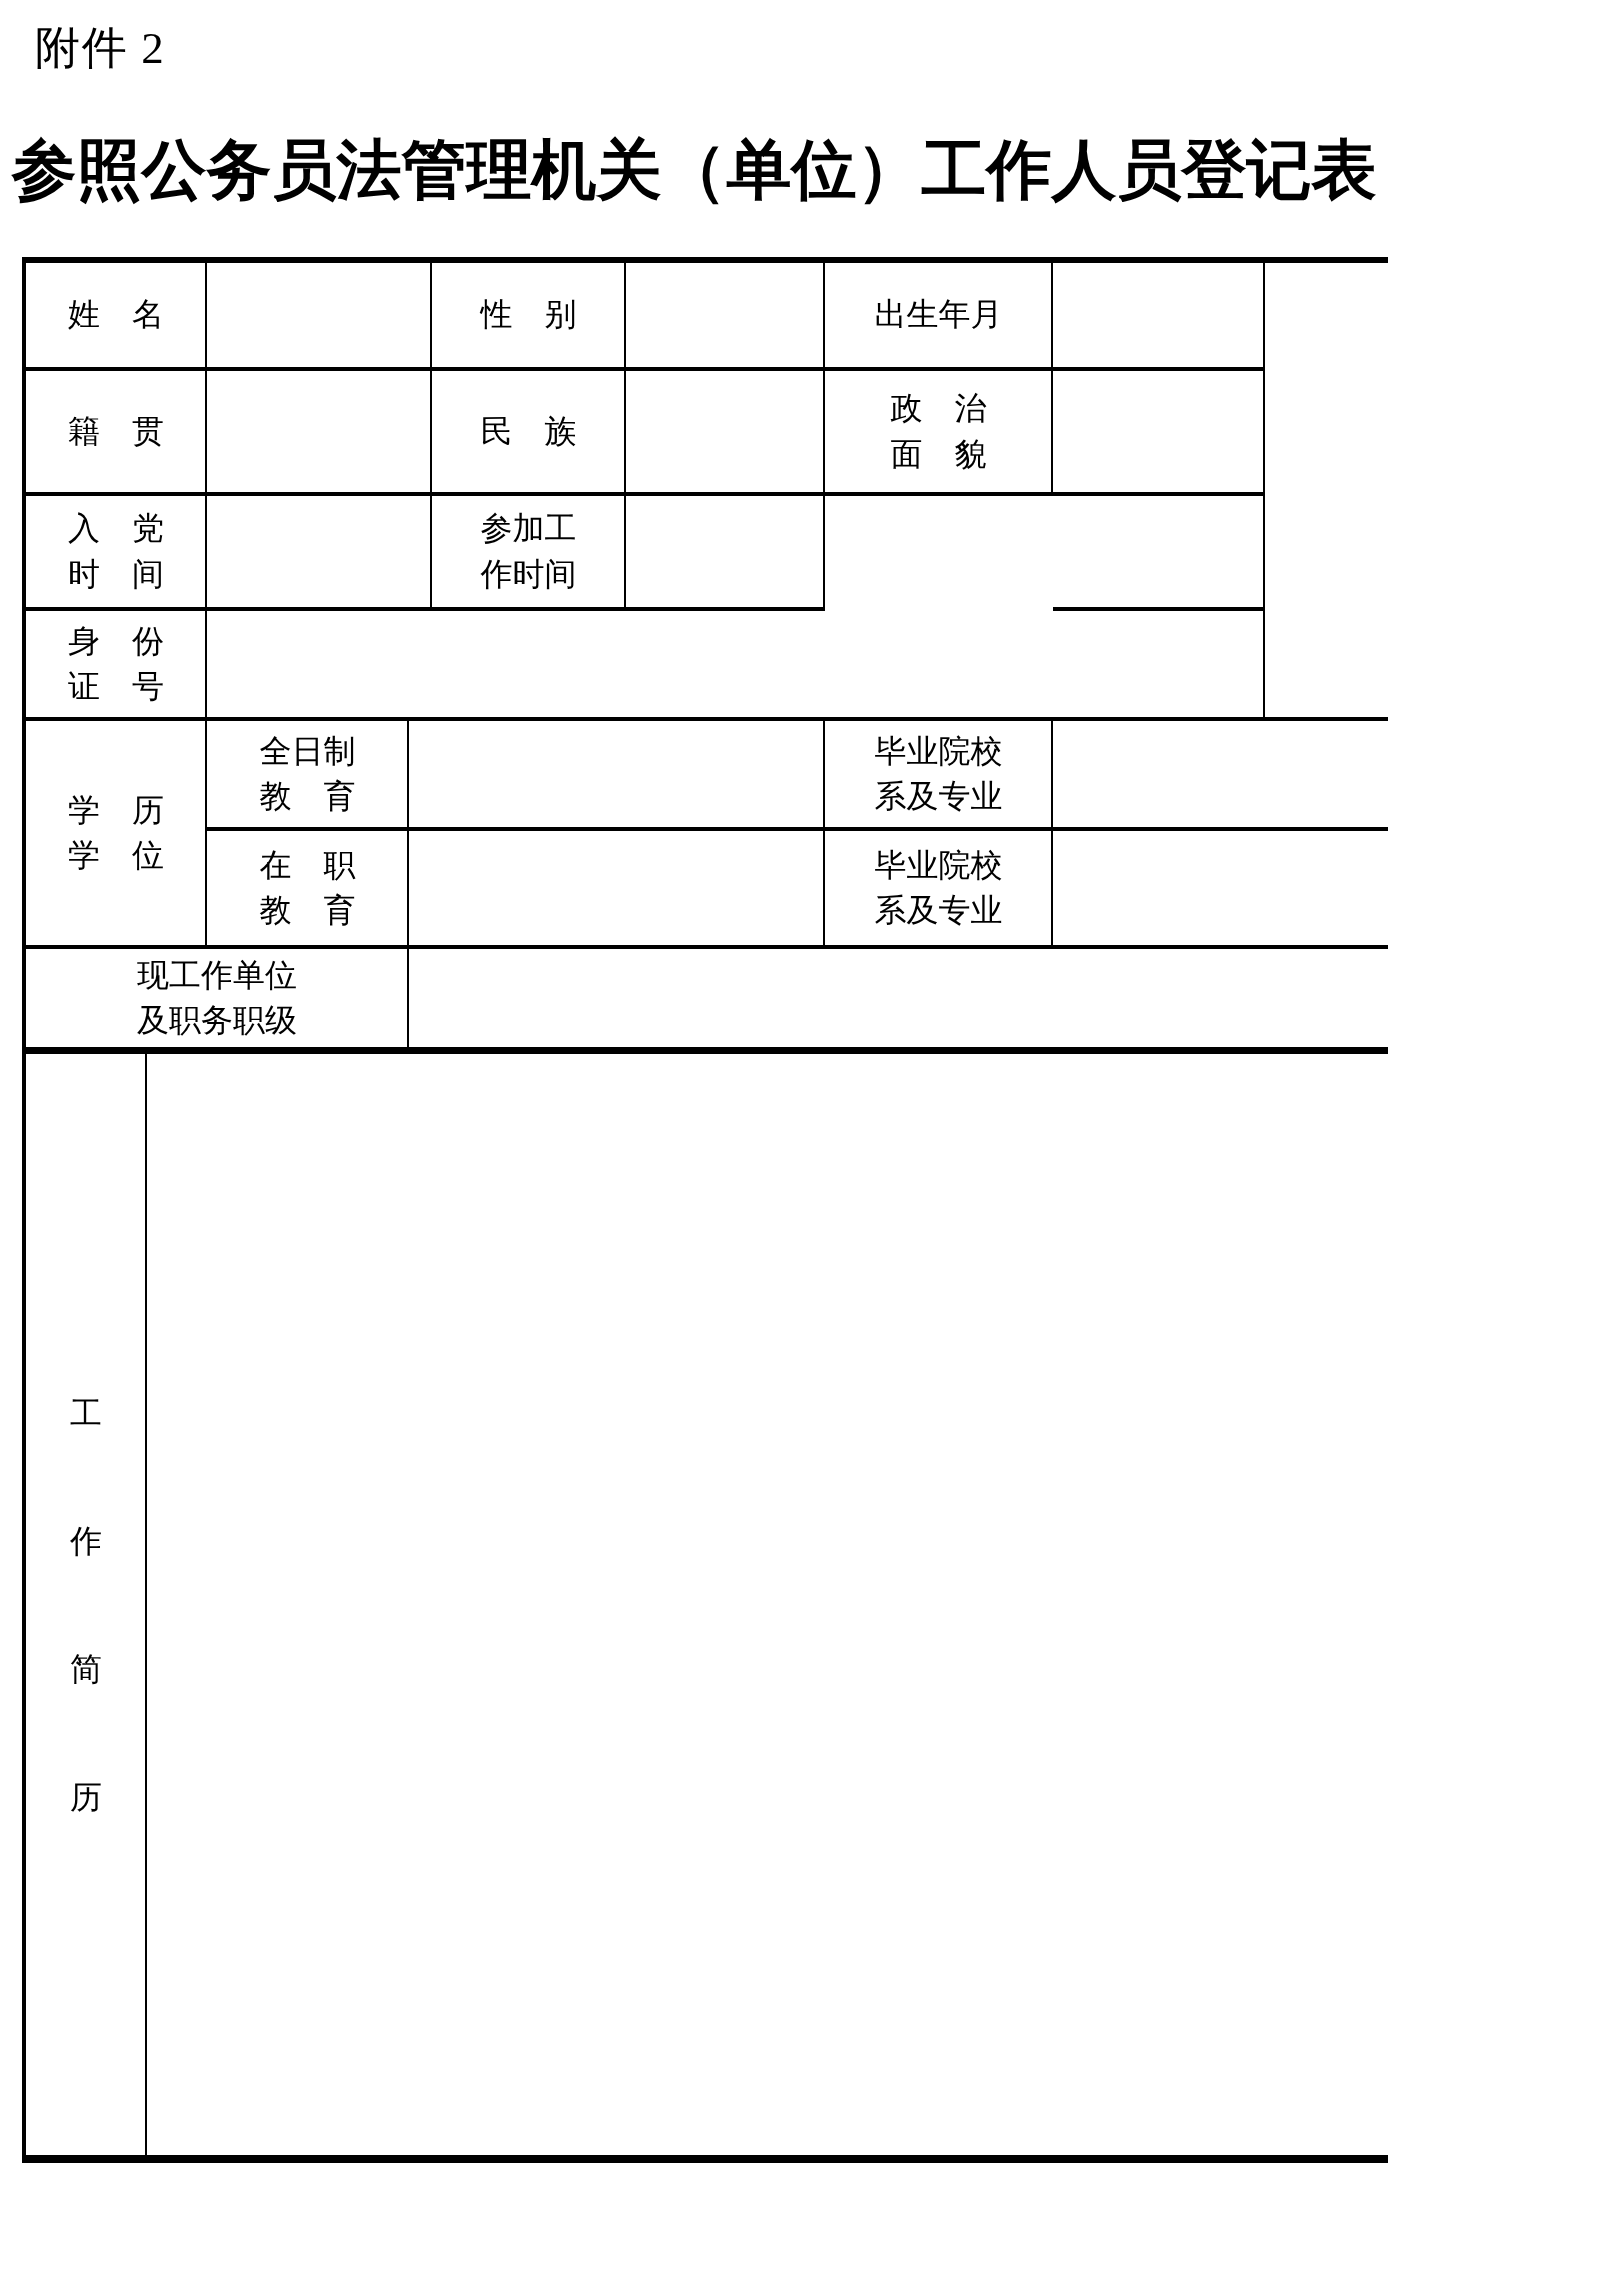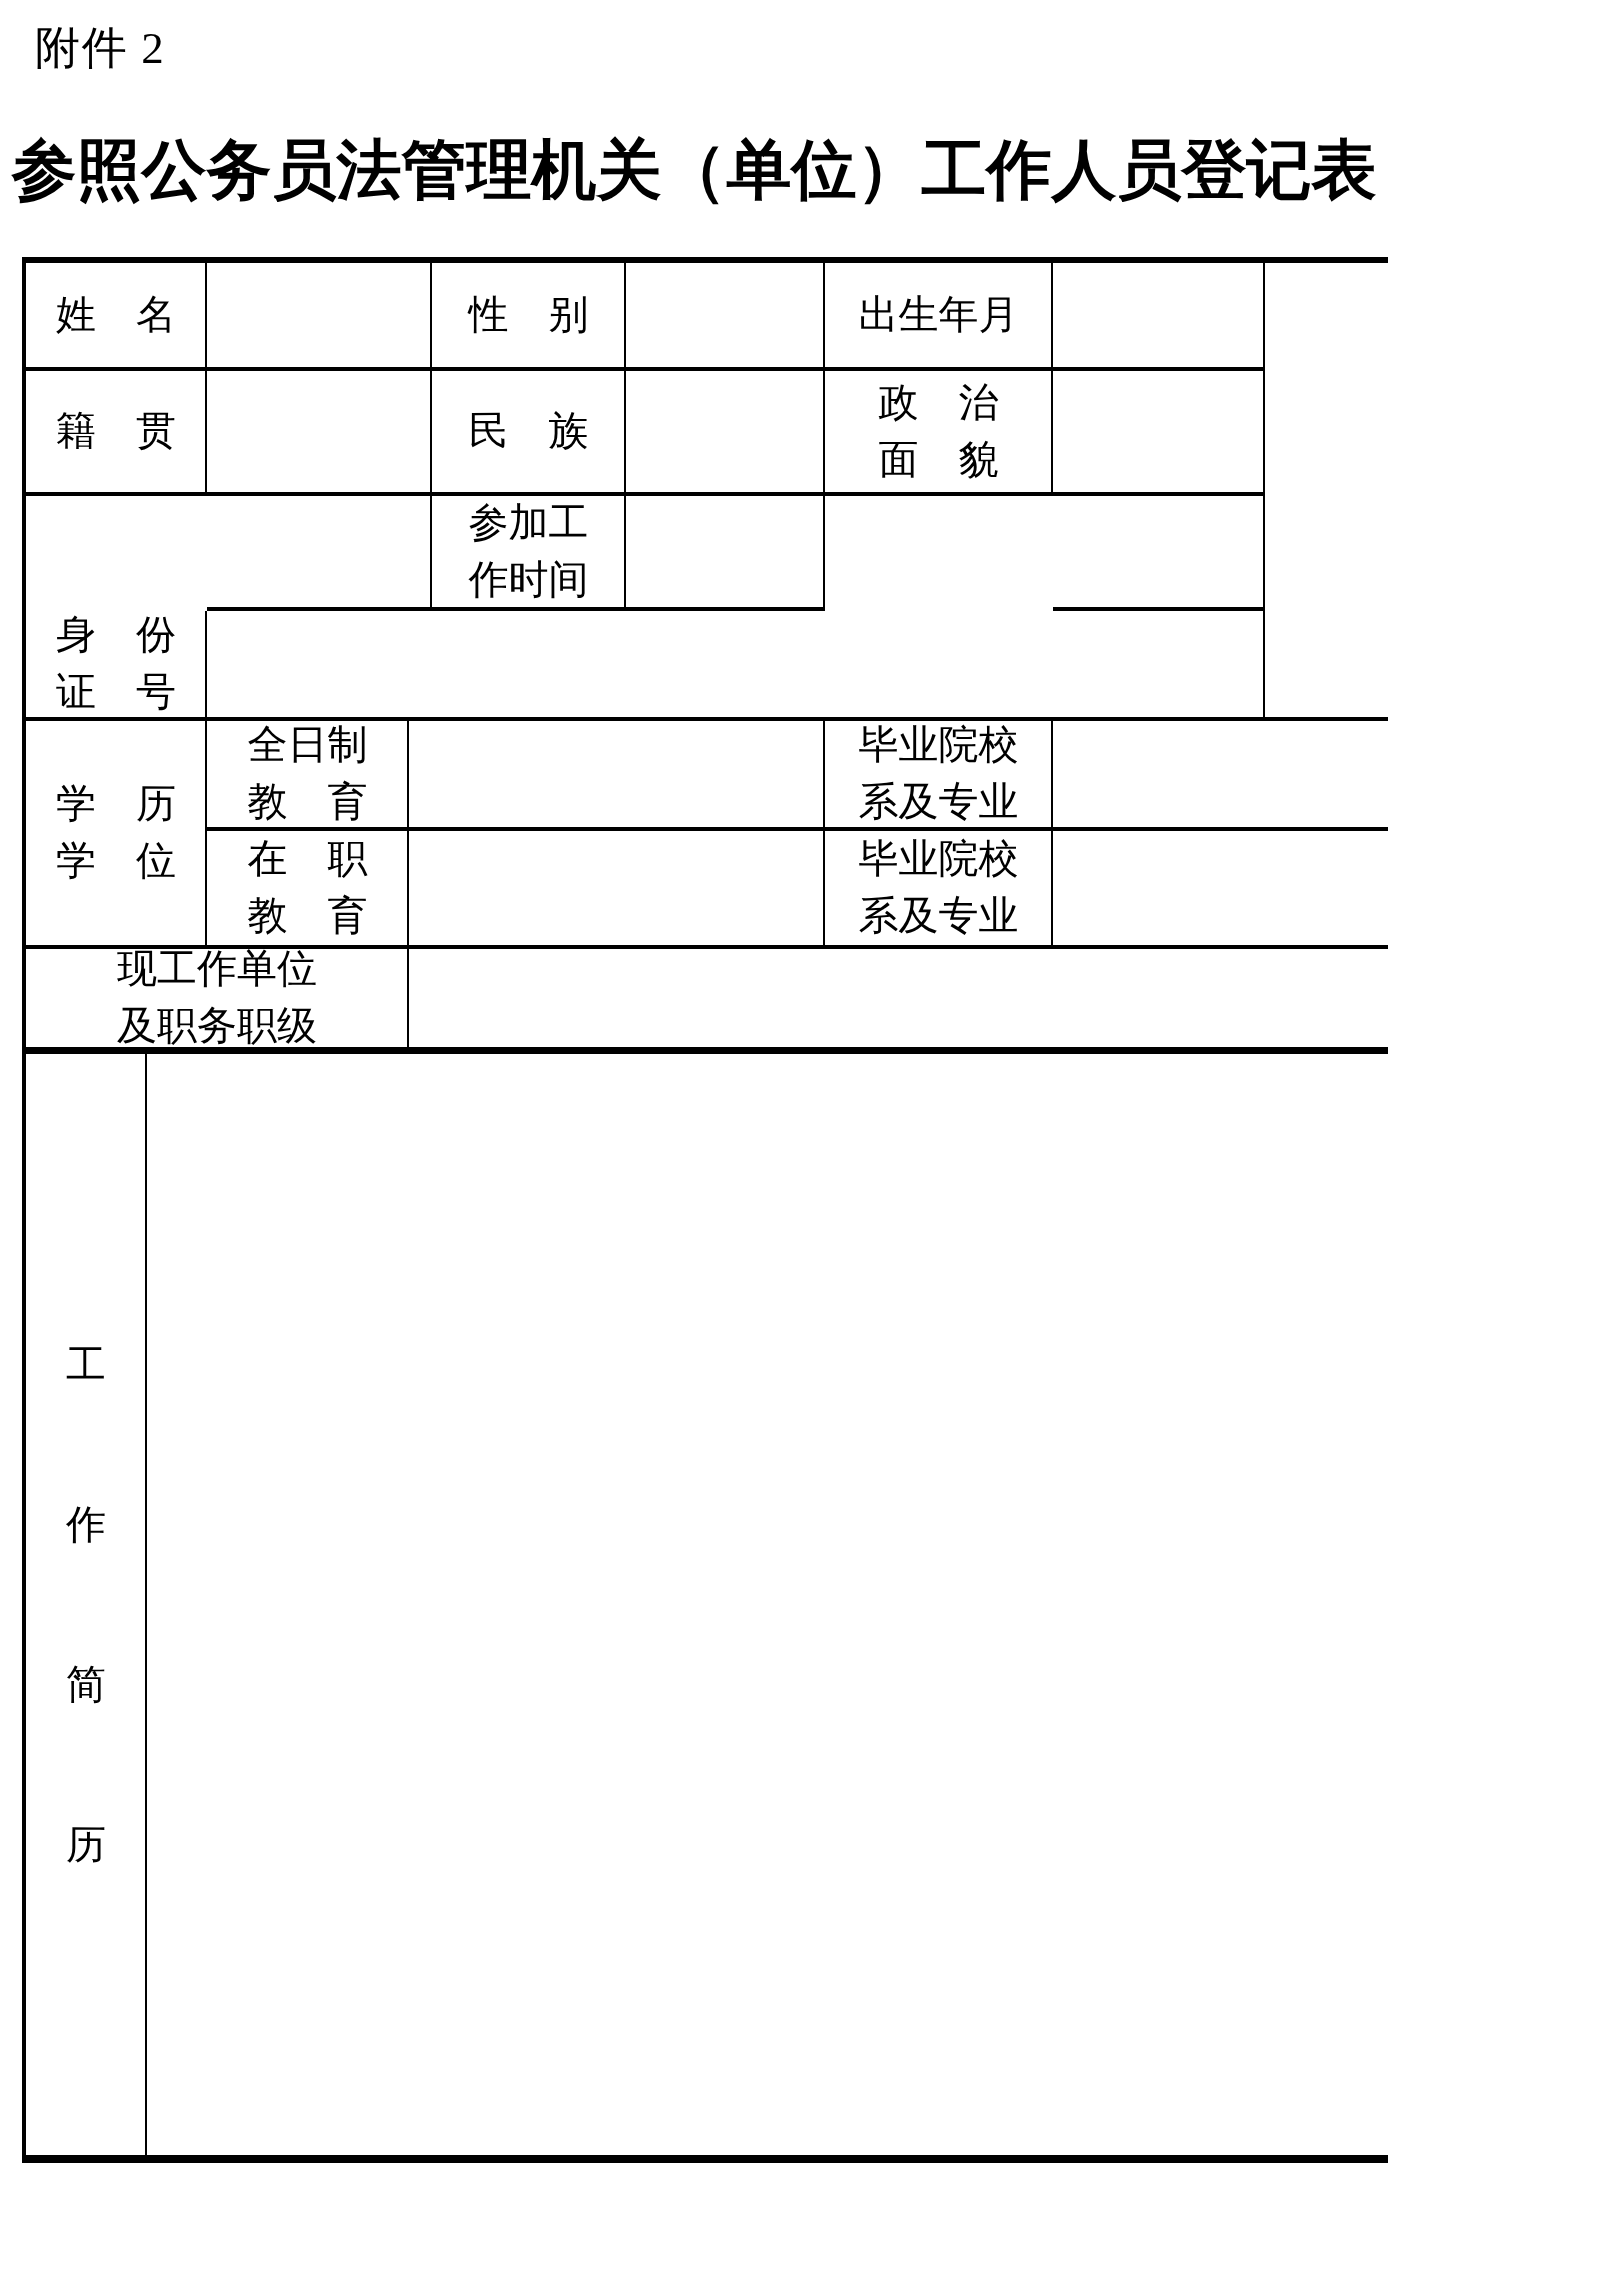--- a/index.html
+++ b/index.html
@@ -42,21 +42,21 @@
     border-bottom-width: 8.3px;
     background: #fff;
   }
   .cell {
     display: flex;
     align-items: center;
     justify-content: center;
     text-align: right;
     border-right: 2.5px solid #000;
     border-bottom: 4.1px solid #000;
-    font-size: 40px;
+    font-size: 32px;
     line-height: 1.42;
     white-space: pre-line;
     box-sizing: border-box;
     overflow: hidden;
     font-family: Liberation Serif, serif;
   }
   .br0 { border-right: none; }
   .bb0 { border-bottom: none; }
   .thick-b { border-bottom-width: 7.5px; }
   .photo-label { letter-spacing: 0.3em; text-indent: 0.3em; margin-top: 32px; }
@@ -84,20 +84,22 @@
     </div>
 
     <div class="cell" style="grid-area:2/1/3/3">籍　贯</div>
     <div class="cell" style="grid-area:2/3/3/5"></div>
     <div class="cell" style="grid-area:2/5/3/6">民　族</div>
     <div class="cell" style="grid-area:2/6/3/7"></div>
     <div class="cell" style="grid-area:2/7/3/8">政　治
 面　貌</div>
     <div class="cell" style="grid-area:2/8/3/9"></div>
 
+    <div class="cell" style="grid-area:3/1/4/3">入　党
+时　间</div>
     <div class="cell" style="grid-area:3/3/4/5"></div>
     <div class="cell" style="grid-area:3/5/4/6">参加工
 作时间</div>
     <div class="cell" style="grid-area:3/6/4/7"></div>
     <div class="cell" style="grid-area:3/8/4/9"></div>
 
     <div class="cell" style="grid-area:4/1/5/3">身　份
 证　号</div>
     <div class="cell" style="grid-area:4/3/5/9"></div>
 

